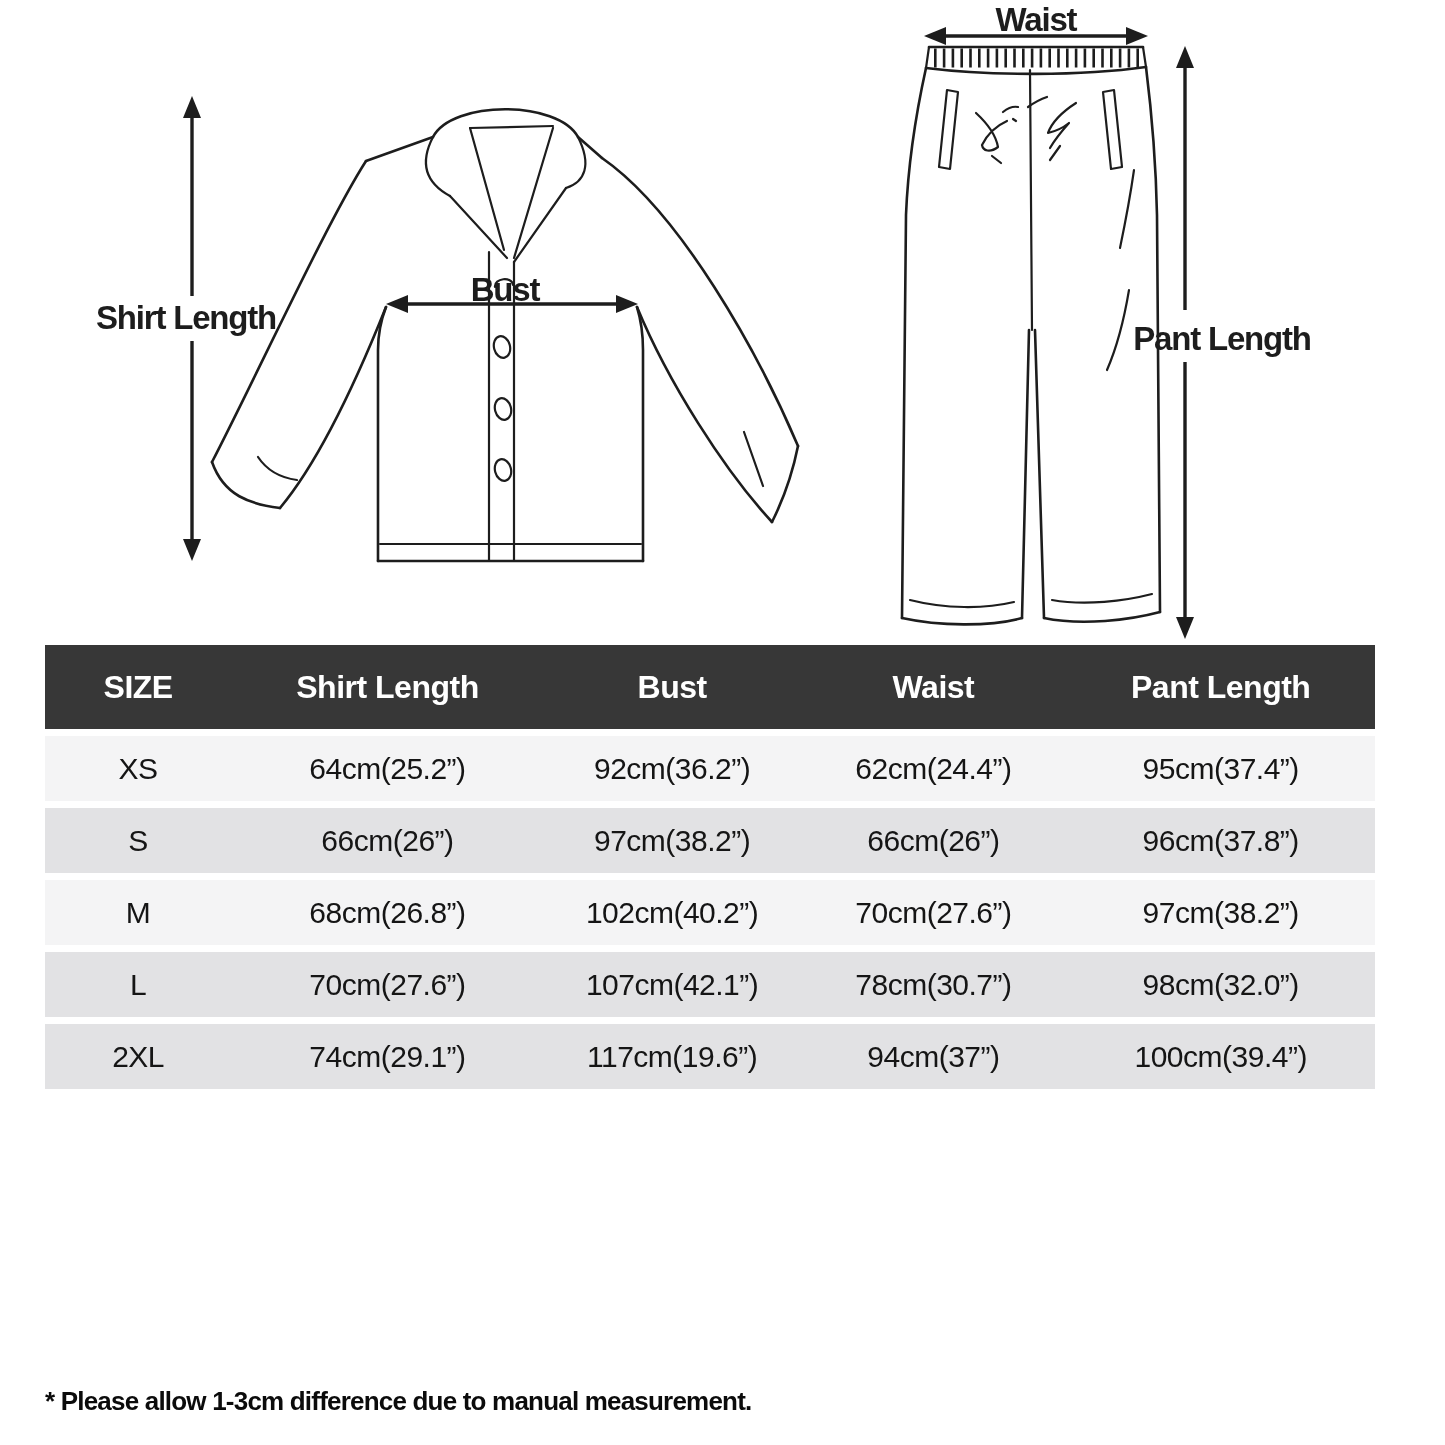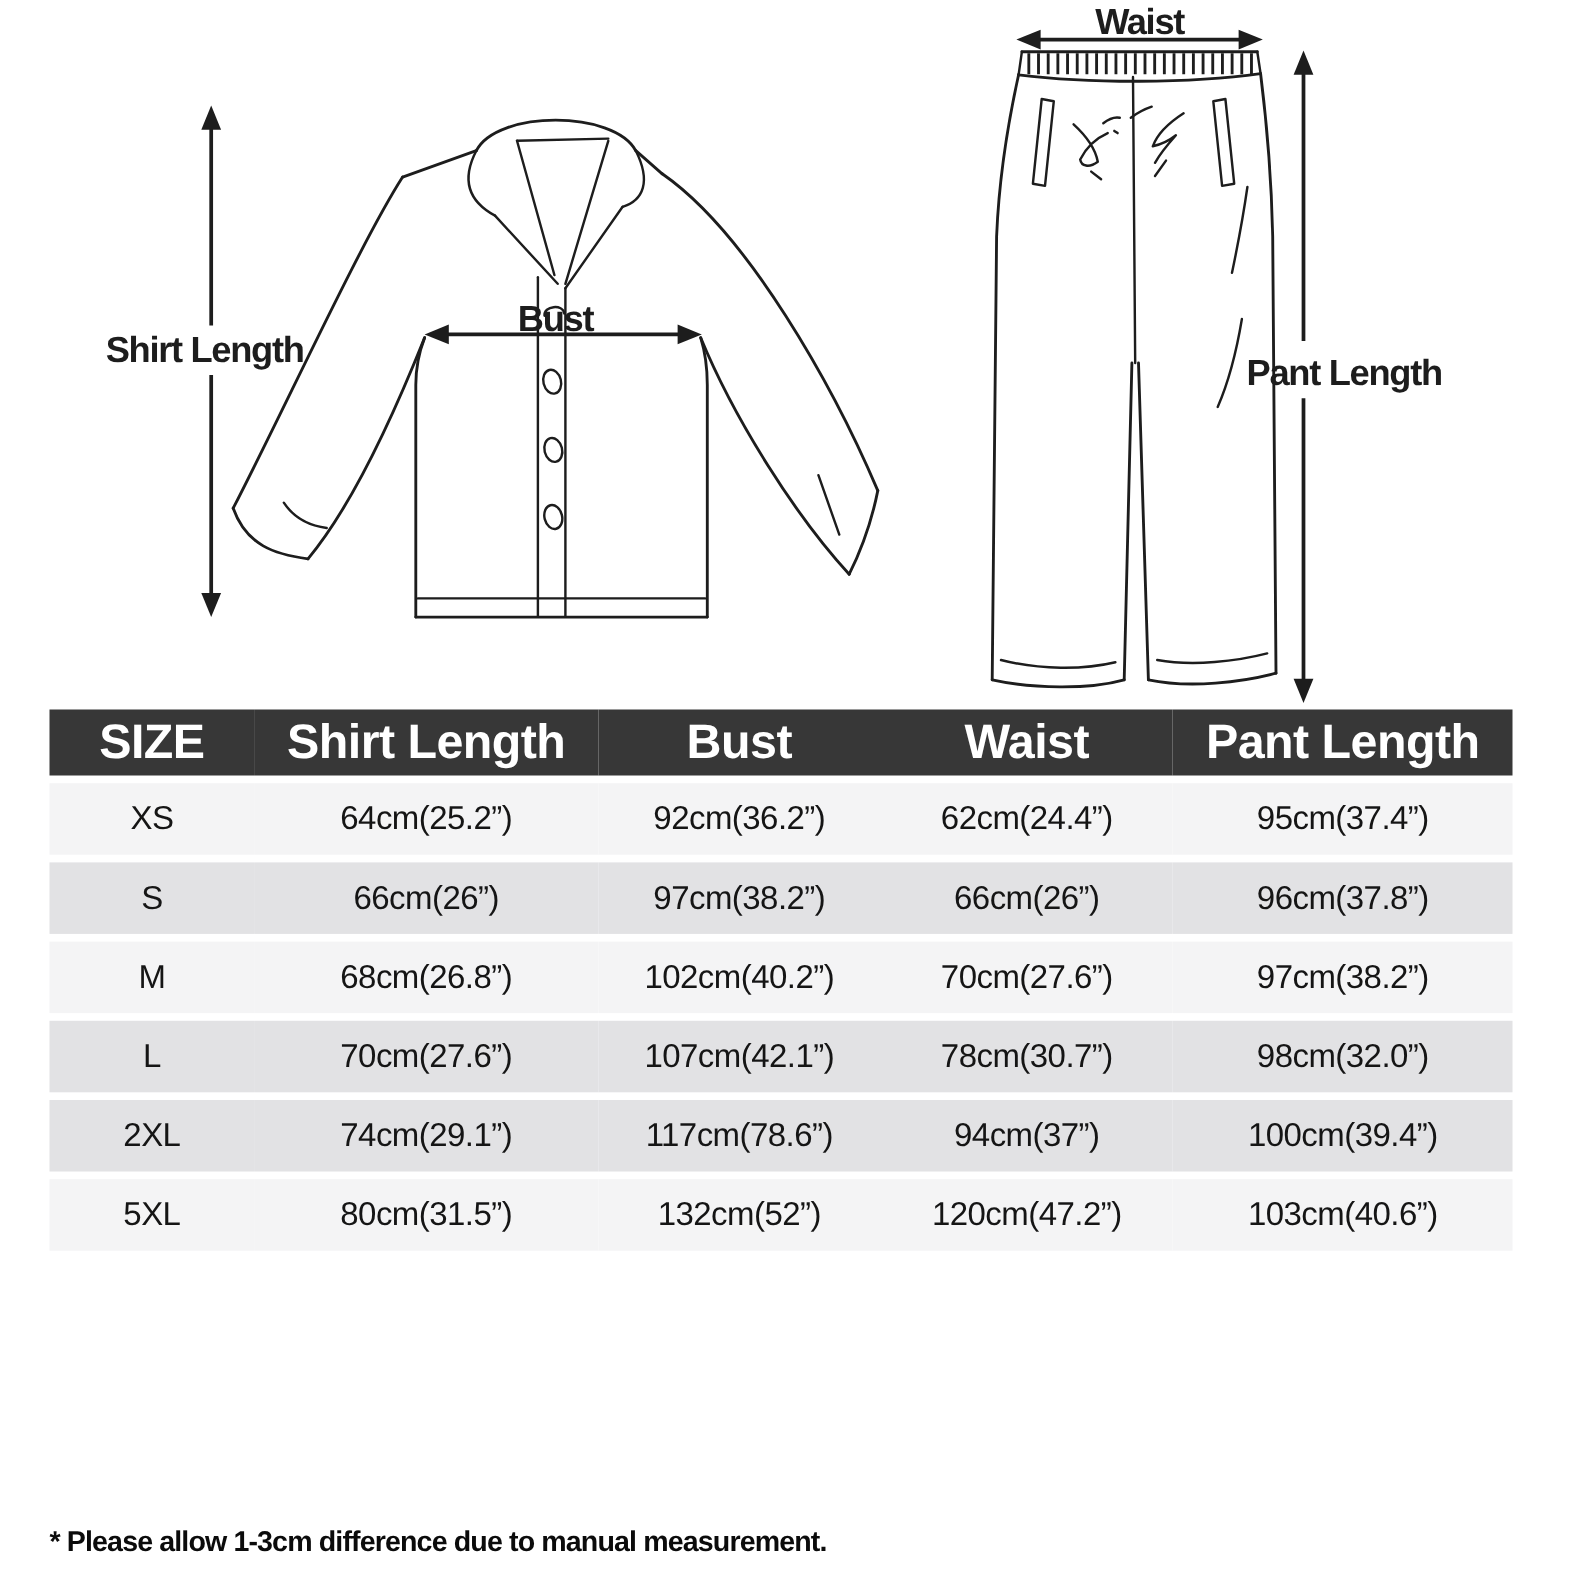--- a/index.html
+++ b/index.html
@@ -20,22 +20,22 @@
     font-stretch:condensed;
   }
 
   
   .size-table{
     position:absolute; left:45px; top:638px; width:1330px;
     border-collapse:separate; border-spacing:0 7px; table-layout:fixed;
   }
   .size-table th{
     background:var(--header-bg); color:var(--header-text);
-    font-size:44px; font-weight:bold; letter-spacing:-0.5px;
-    height:60px; padding:0; text-align:center; font-stretch:condensed;
+    font-size:32px; font-weight:bold; letter-spacing:-0.5px;
+    height:60px; padding:12px; text-align:center; font-stretch:condensed;
   }
   .size-table td{
     color:#151515; font-size:30px; font-weight:normal; letter-spacing:-0.5px;
     height:65px; padding:0; text-align:center; font-stretch:condensed;
   }
   tr.row-light td{background:var(--row-light);}
   tr.row-dark td{background:var(--row-dark);}
 
   .footnote{
     position:absolute; left:45px; top:1386px; color:#0b0b0b;
@@ -198,28 +198,21 @@
         <tr class="row-dark">
     <td>L</td>
     <td>70cm(27.6”)</td>
     <td>107cm(42.1”)</td>
     <td>78cm(30.7”)</td>
     <td>98cm(32.0”)</td>
   </tr>
         <tr class="row-dark">
     <td>2XL</td>
     <td>74cm(29.1”)</td>
-    <td>117cm(78.6”)</td>
+    <td>117cm(19.6”)</td>
     <td>94cm(37”)</td>
     <td>100cm(39.4”)</td>
   </tr>
-        <tr class="row-light">
-    <td>5XL</td>
-    <td>80cm(31.5”)</td>
-    <td>132cm(52”)</td>
-    <td>120cm(47.2”)</td>
-    <td>103cm(40.6”)</td>
-  </tr>
       </tbody>
   </table>
 
   <div class="footnote">* Please allow 1-3cm difference due to manual measurement.</div>
 </div>
 
 </body></html>

